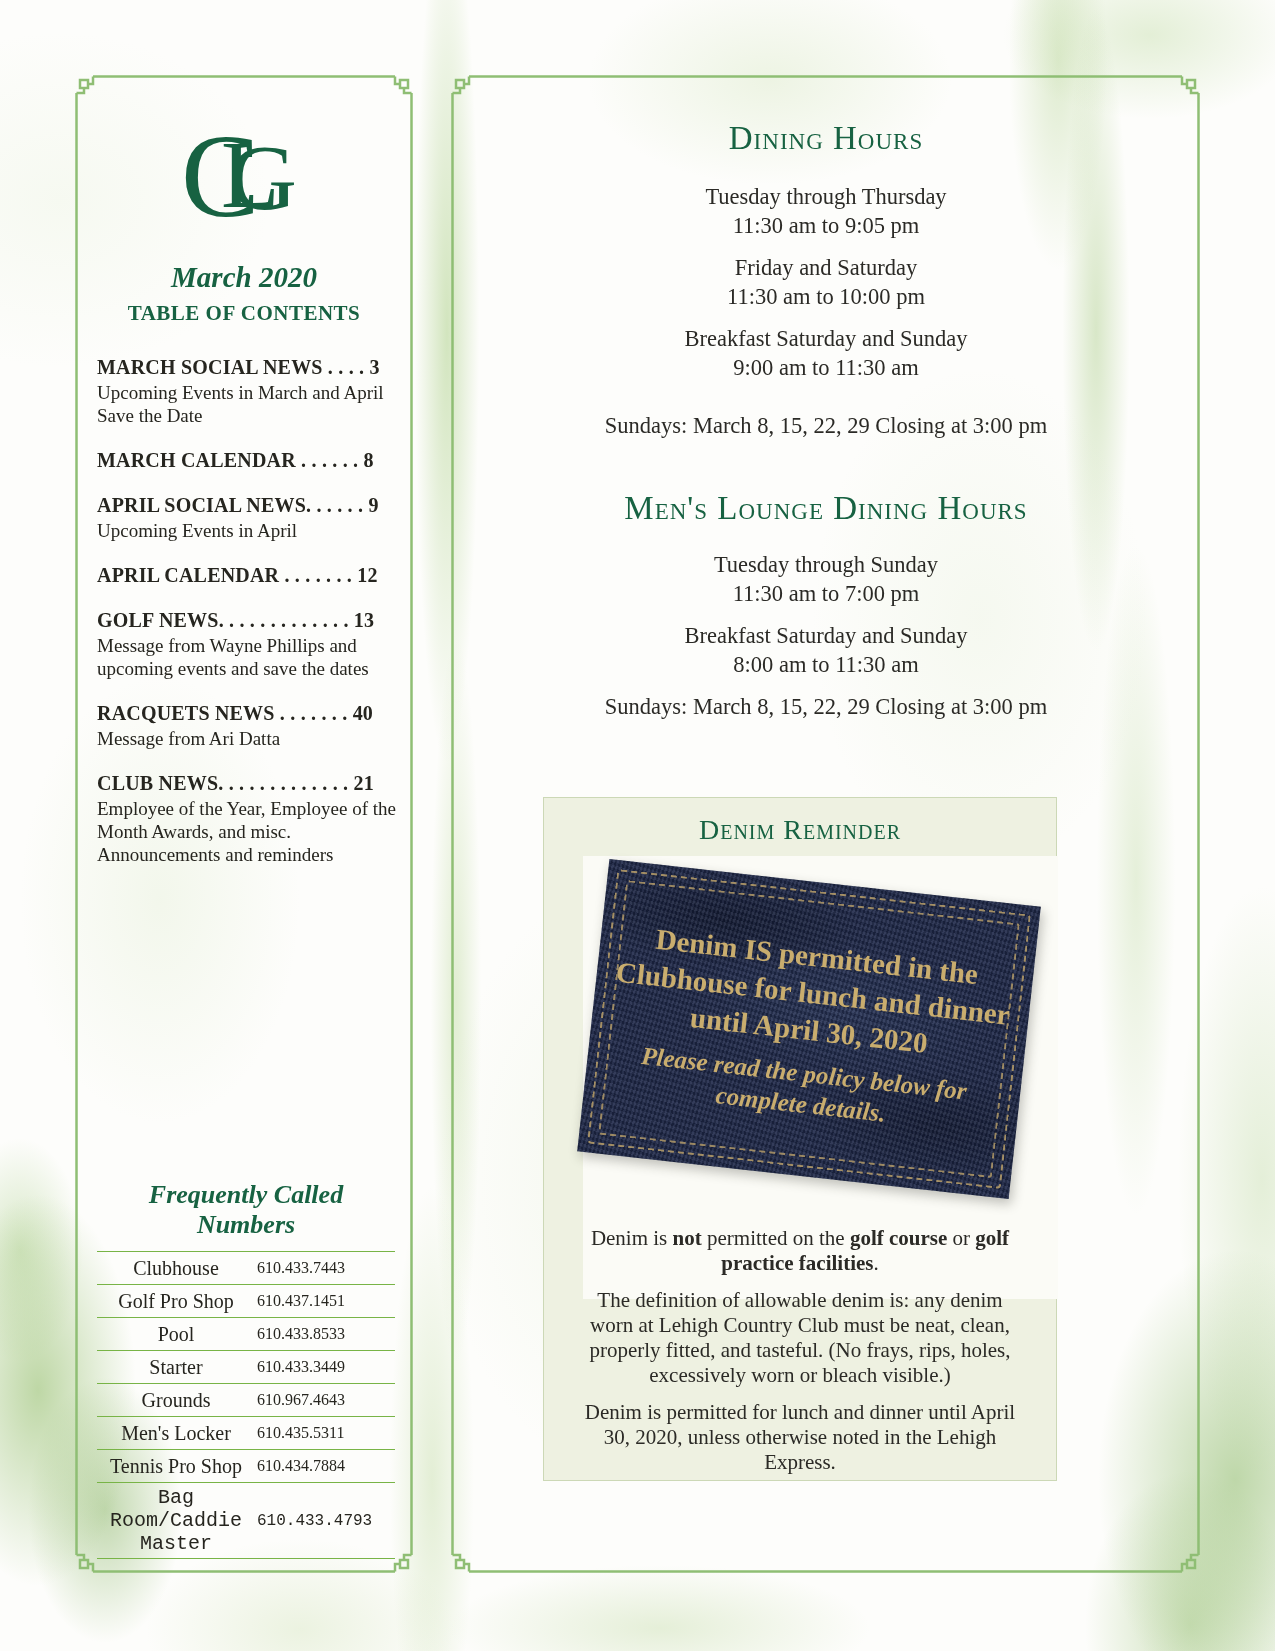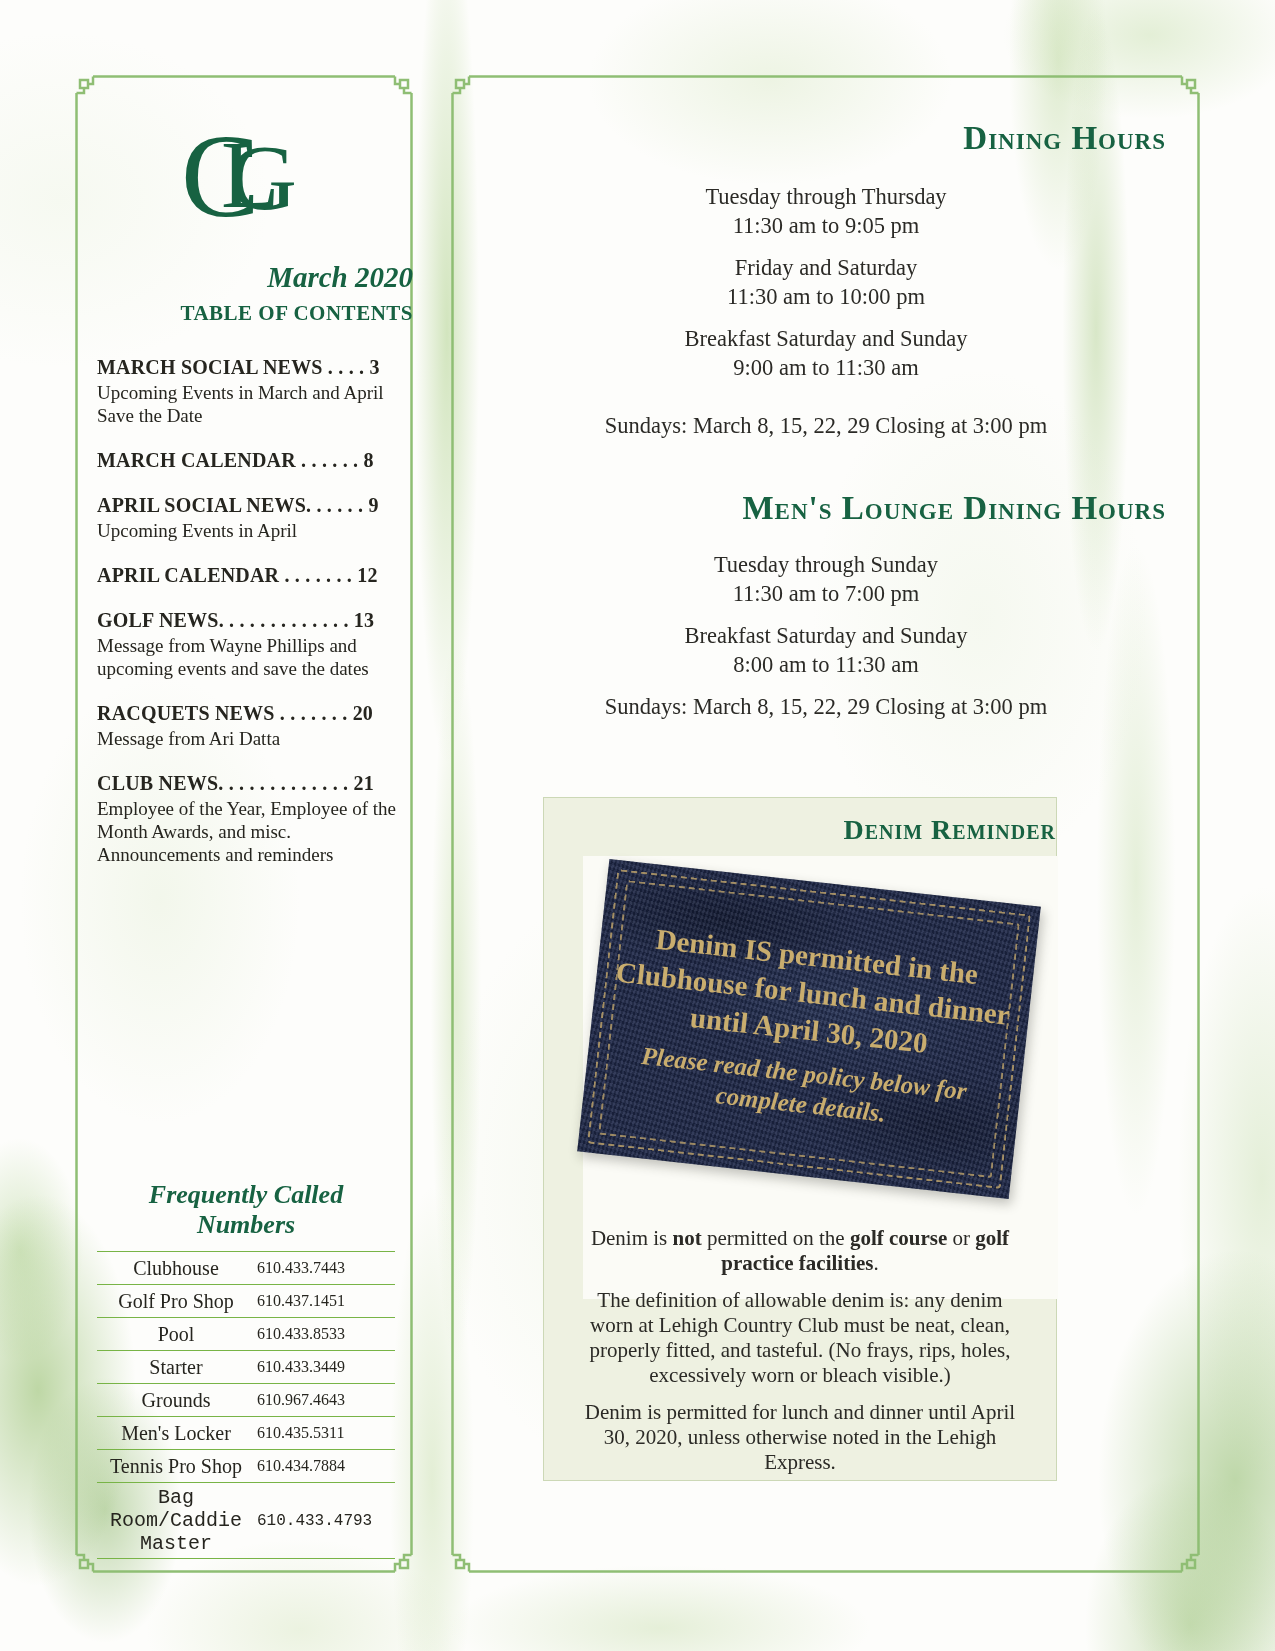--- a/index.html
+++ b/index.html
@@ -36,36 +36,36 @@
       radial-gradient(200px 320px at 160px 900px, rgba(205,225,180,.22), rgba(205,225,180,0) 70%),
       radial-gradient(260px 420px at 620px 1180px, rgba(205,225,180,.18), rgba(205,225,180,0) 70%),
       radial-gradient(240px 360px at 980px 620px, rgba(205,225,180,.16), rgba(205,225,180,0) 70%),
       radial-gradient(300px 240px at 60px 200px, rgba(215,232,195,.18), rgba(215,232,195,0) 70%);
   }
   .content{position:absolute;inset:0;z-index:1;}
   
   .frame{position:absolute;}
   
   .logo-wrap{position:absolute;left:75px;top:110px;width:338px;text-align:center;}
-  .toc-head{position:absolute;left:75px;top:260px;width:338px;text-align:right;color:#176242;}
+  .toc-head{position:absolute;left:75px;top:260px;width:338px;text-align:center;color:#176242;}
   .toc-month{font-style:italic;font-weight:bold;font-size:29px;line-height:34px;}
   .toc-title{font-weight:bold;font-size:21px;line-height:34px;letter-spacing:.5px;margin-top:2px;}
   .toc-list{position:absolute;left:97px;top:355px;width:302px;color:#26251f;}
   .toc-item{margin-bottom:21px;}
   .toc-item-heading{font-weight:bold;font-size:20px;line-height:24px;letter-spacing:.2px;}
   .toc-item-desc{font-size:19px;line-height:23px;margin-top:2px;}
   .phones{position:absolute;left:97px;top:1180px;width:298px;}
   .phones-title{color:#176242;font-weight:bold;font-style:italic;font-size:26px;line-height:30px;text-align:center;margin-bottom:11px;}
   .phone-row{display:flex;align-items:center;border-top:1px solid #78b446;padding:3px 0;min-height:26px;}
   .phone-row:last-child{border-bottom:1px solid #78b446;font-family:Liberation Mono, monospace;}
   .phone-label{width:158px;text-align:center;font-size:20px;line-height:23px;color:#26251f;}
   .phone-number{flex:1;text-align:left;font-size:16px;color:#26251f;padding-left:2px;}
   
   .sc{font-variant:small-caps;font-variant-caps:small-caps;}
-  .section-heading{color:#176242;font-weight:bold;font-size:33px;line-height:40px;letter-spacing:1px;text-align:right;}
+  .section-heading{color:#176242;font-weight:normal;font-size:33px;line-height:40px;letter-spacing:1px;text-align:center;}
   .dining{position:absolute;left:486px;top:118px;width:680px;text-align:center;color:#2b2a26;}
   .mens{position:absolute;left:486px;top:488px;width:680px;text-align:center;color:#2b2a26;}
   .sched{font-size:22.5px;line-height:29px;margin:0 0 13px 0;}
   .dining .section-heading{margin-bottom:24px;}
   .mens .section-heading{margin-bottom:22px;}
   .sundays{font-size:22.5px;line-height:29px;margin-top:29px;}
   .mens .sundays{margin-top:3px;}
   
   .denim-box{
     position:absolute;left:543px;top:797px;width:514px;height:684px;
@@ -156,21 +156,21 @@
         <div class="toc-item-desc">Upcoming Events in April</div>
       </div>
       <div class="toc-item">
         <div class="toc-item-heading">APRIL CALENDAR . . . . . . . 12</div>
       </div>
       <div class="toc-item">
         <div class="toc-item-heading">GOLF NEWS. . . . . . . . . . . . . 13</div>
         <div class="toc-item-desc">Message from Wayne Phillips and upcoming events and save the dates</div>
       </div>
       <div class="toc-item">
-        <div class="toc-item-heading">RACQUETS NEWS  . . . . . . . 20</div>
+        <div class="toc-item-heading">RACQUETS NEWS  . . . . . . . 40</div>
         <div class="toc-item-desc">Message from Ari Datta</div>
       </div>
       <div class="toc-item">
         <div class="toc-item-heading">CLUB NEWS. . . . . . . . . . . . . 21</div>
         <div class="toc-item-desc">Employee of the Year, Employee of the Month Awards, and misc. Announcements and reminders</div>
       </div>
     </div>
 
     <div class="phones">
       <div class="phones-title">Frequently Called Numbers</div>

